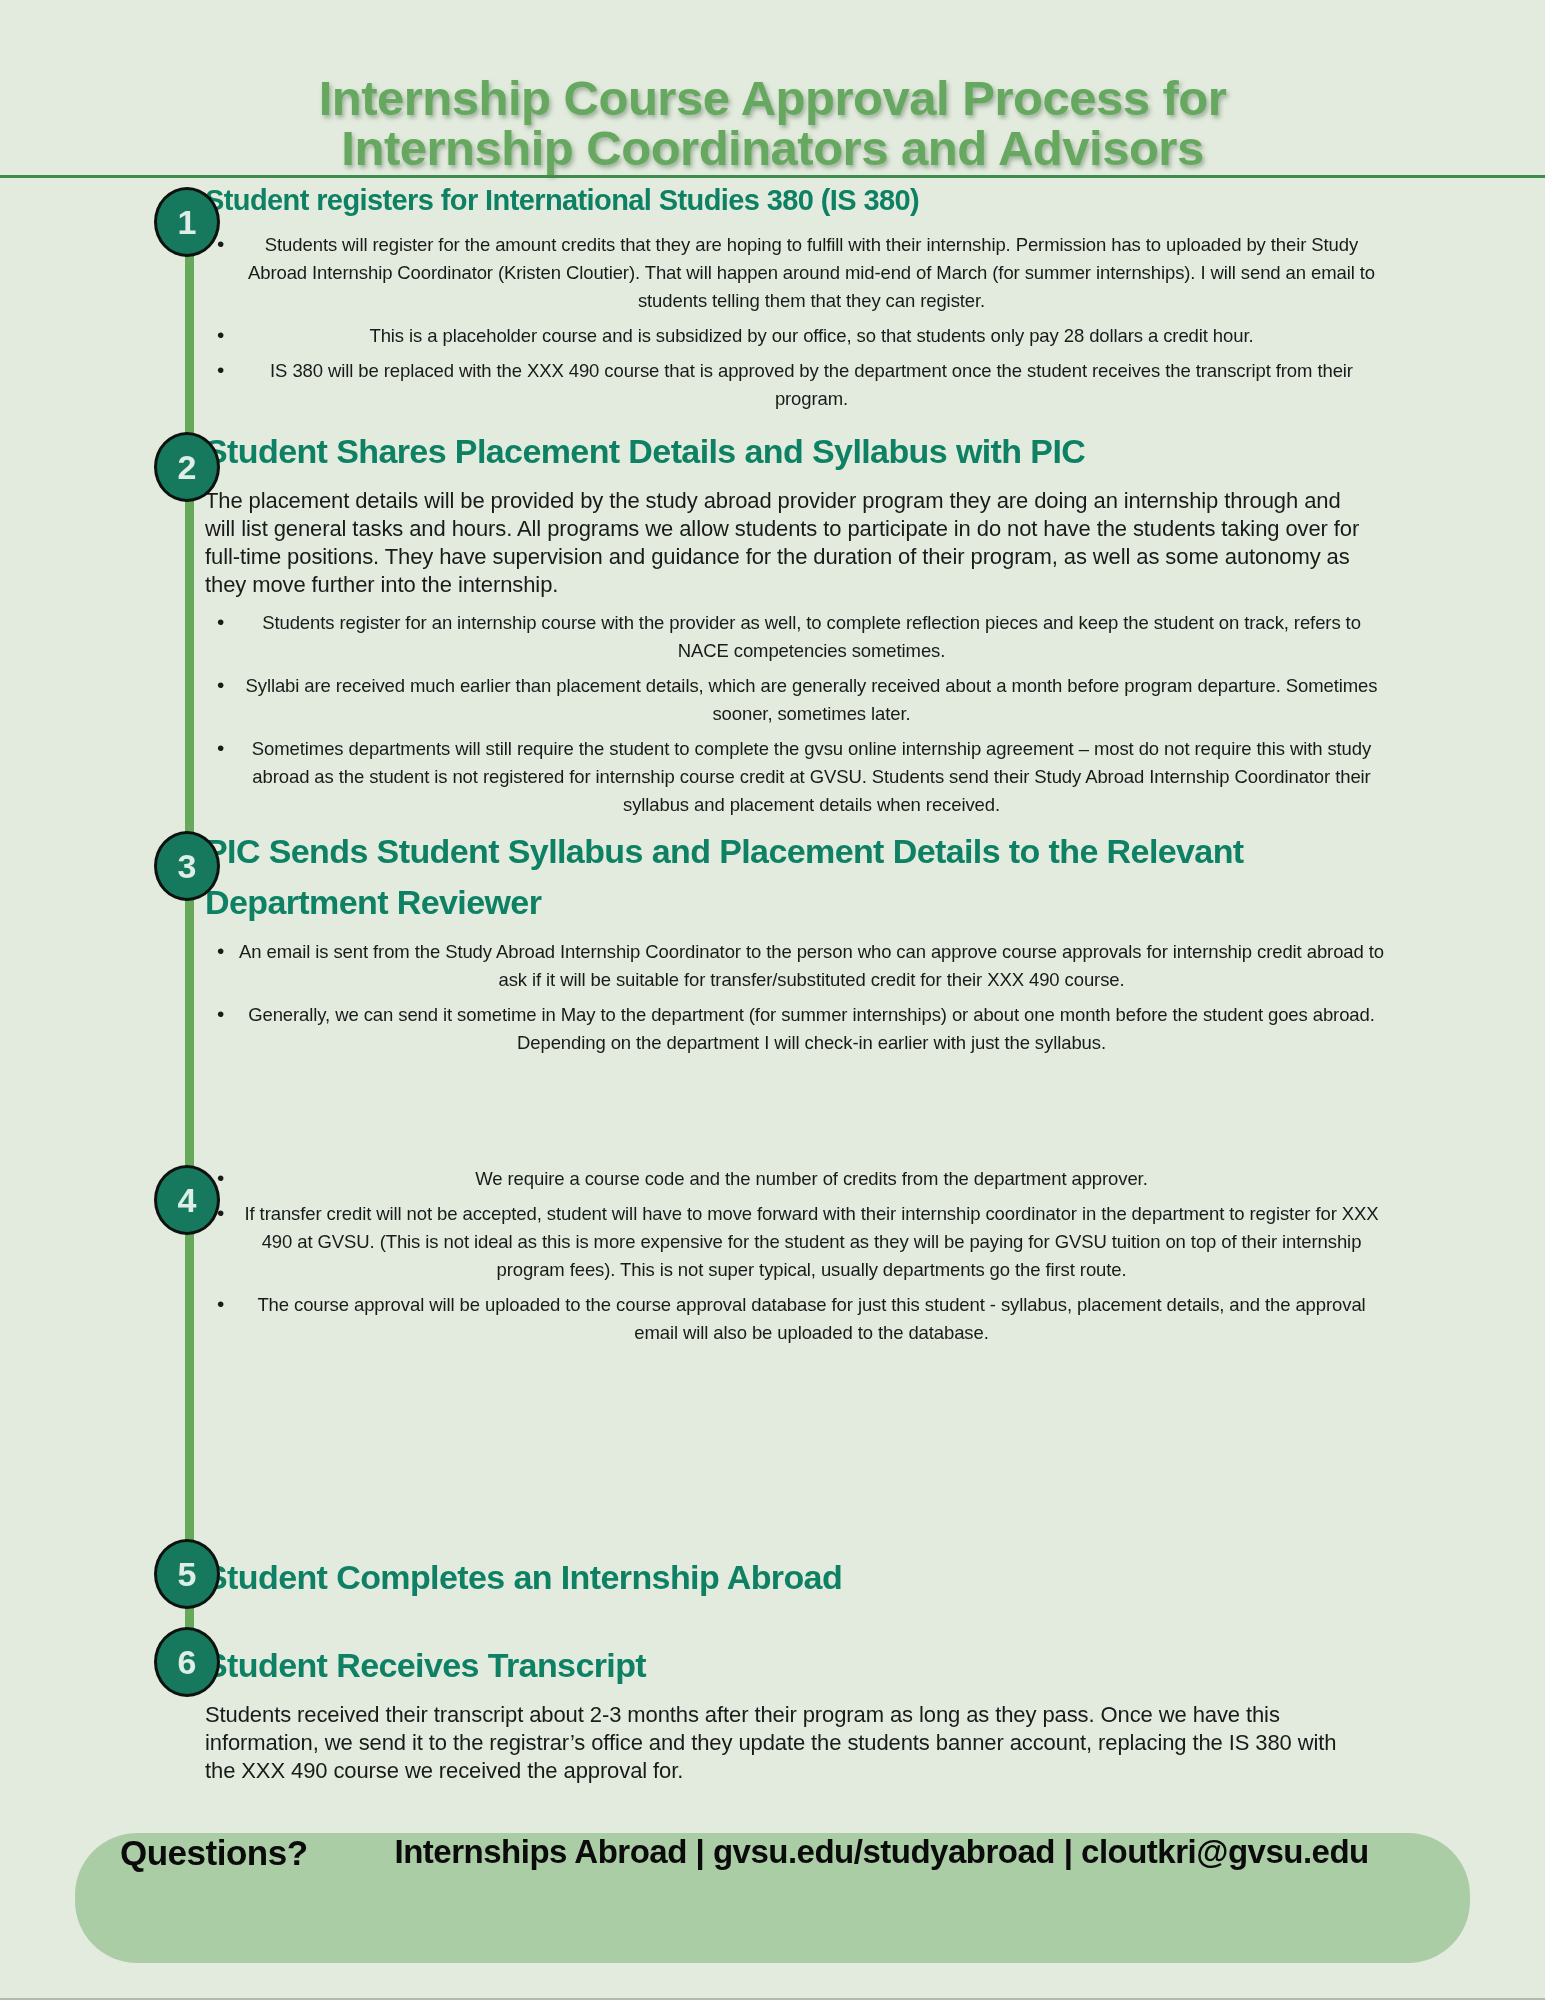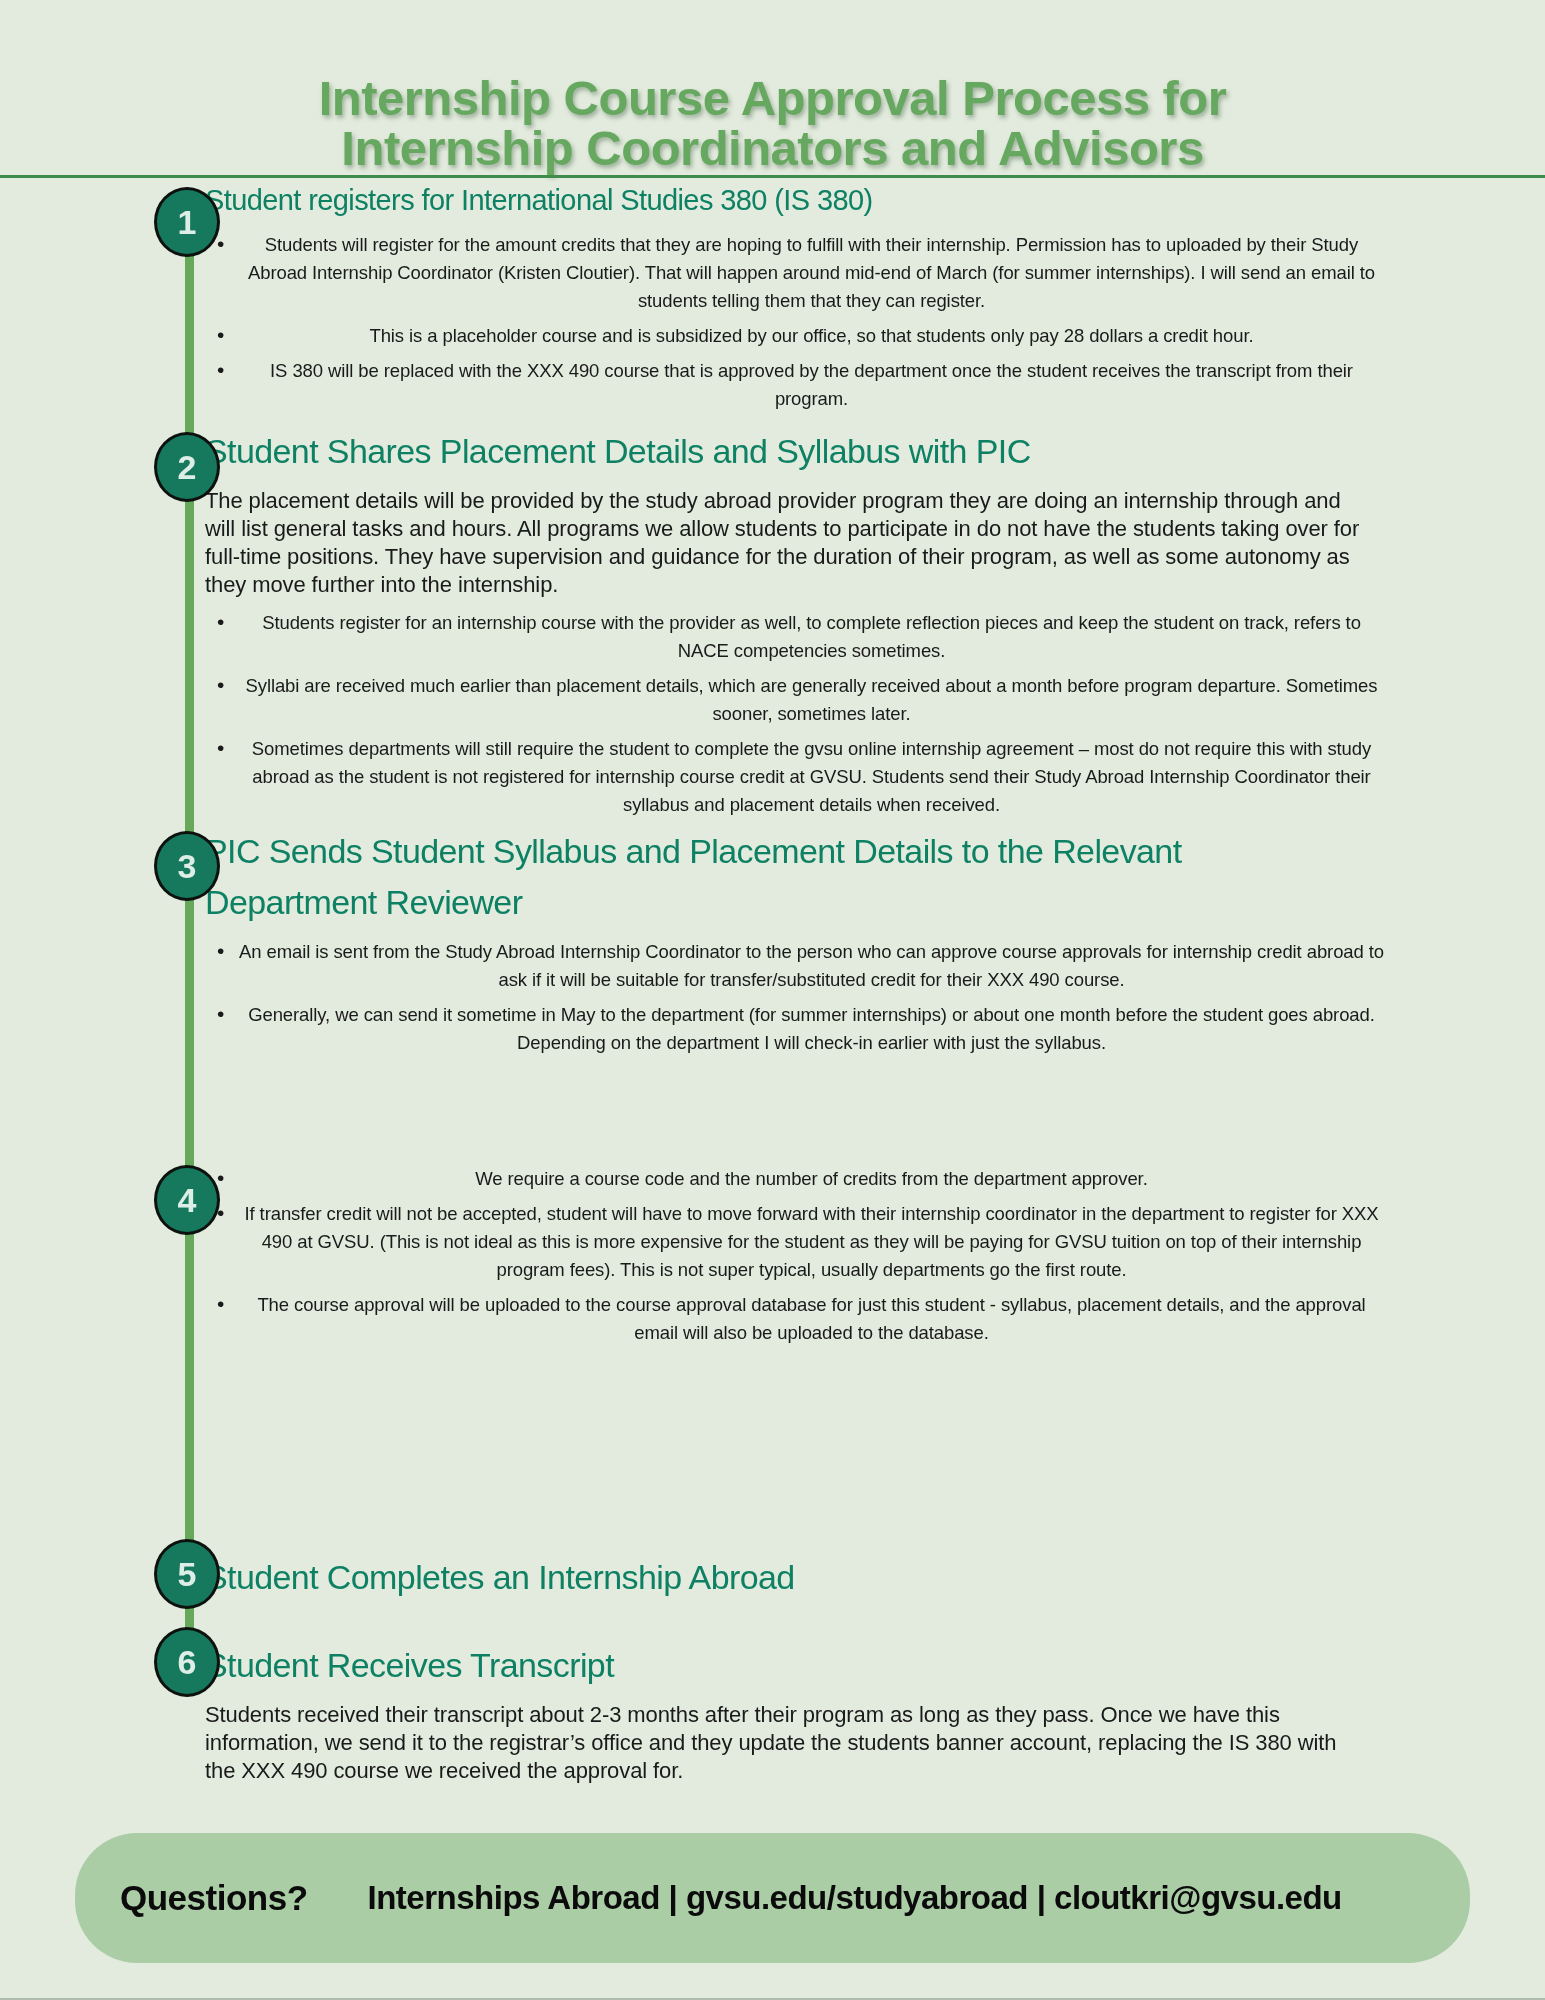--- a/index.html
+++ b/index.html
@@ -52,21 +52,21 @@
     z-index: 2;
   }
   .section {
     position: absolute;
     left: 205px;
     width: 1185px;
   }
   .step-heading {
     margin: 0;
     font-size: 34px;
-    font-weight: normal;
+    font-weight: bold;
     color: #0e8164;
     letter-spacing: -0.6px;
     line-height: 1.5;
     max-width: 1040px;
   }
   .section.s1 .step-heading { font-size: 29px; line-height: 1.4; }
   .intro {
     margin: 10px 0 0;
     font-size: 22px;
     line-height: 28px;
@@ -97,23 +97,22 @@
   li.bullet.sub-bullet { margin-left: 44px; max-width: 1100px; }
   li.bullet.sub-bullet::before { content: "\25E6"; font-size: 19px; top: 0; }
   .footer {
     position: absolute;
     left: 75px; top: 1833px;
     width: 1395px; height: 130px;
     box-sizing: border-box;
     background: #abcda6;
     border-radius: 62px;
     display: flex;
-    align-items: center;
     padding: 0 45px;
-    gap: 60px;
+    gap: 87px;
     color: #0b0b0b;
   }
   .footer .q {
     font-size: 35px;
     font-weight: bold;
     letter-spacing: -0.5px;
     white-space: nowrap;
   }
   .footer .info {
     font-size: 33px;

